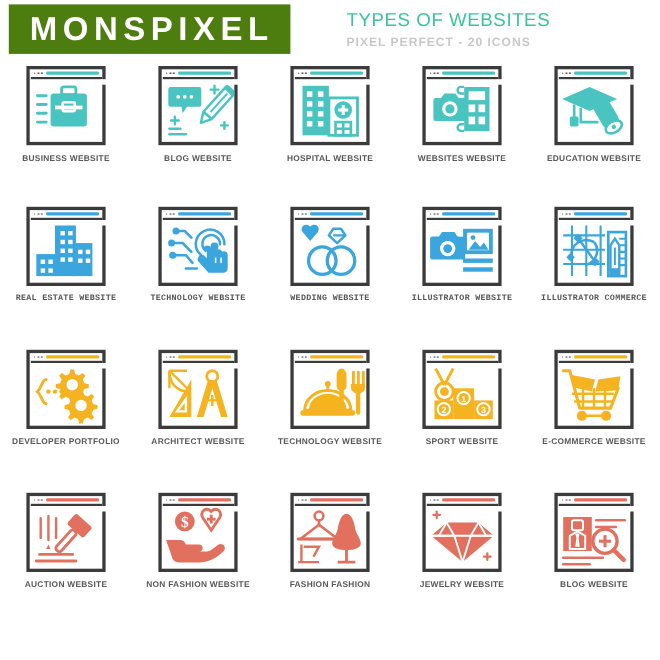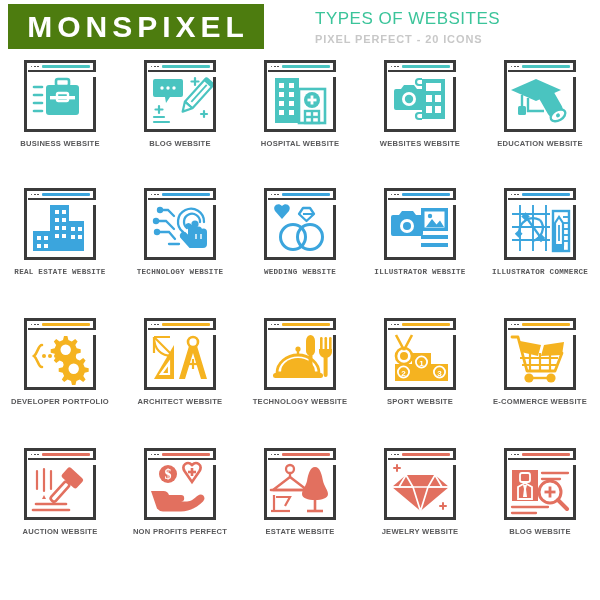--- a/index.html
+++ b/index.html
@@ -639,21 +639,21 @@
     <text x="20" y="18" font-family="Liberation Serif, serif" font-size="14" font-weight="bold" fill="#fff" text-anchor="middle">$</text>
     <path d="M44 4 c-4.5 -4.5 -11 0 -7.5 6 l7.5 11 l7.5 -11 c3.5 -6 -3 -10.5 -7.5 -6 z" fill="none" stroke="#e2705f" stroke-width="2.6"></path>
     <g fill="#e2705f">
                 <rect x="42.7" y="7" width="2.6" height="8"></rect>
                 <rect x="40" y="9.7" width="8" height="2.6"></rect>
               </g>
     <path d="M3 30 h12 a6 6 0 0 1 6 4 h12 a3.2 3.2 0 0 1 0 6.4 h-8 h14 c4 0 7 -3 11 -6 c4 -3 9 2 5 6 c-5 5 -13 10 -22 10 h-18 a8 8 0 0 1 -6 -3 z" fill="#e2705f"></path>
             </svg>
           </div>
         </div>
-        <div class="label">NON PROFITS PERFECT</div>
+        <div class="label">NON FASHION WEBSITE</div>
       </div>
       <div class="cell">
         <div class="frame">
           <div class="fr-out"></div>
           <div class="fr-bar">
             <span class="dots">
               <span class="dot"></span>
               <span class="dot"></span>
               <span class="dot"></span>
             </span>
@@ -668,21 +668,21 @@
     <line x1="3" y1="29" x2="41" y2="29" stroke="#e2705f" stroke-width="2.6" stroke-linecap="round"></line>
     <path d="M8 36 h14 l-5 9" fill="none" stroke="#e2705f" stroke-width="2.2"></path>
     <line x1="6" y1="34" x2="6" y2="50" stroke="#e2705f" stroke-width="2.2"></line>
     <line x1="3" y1="50" x2="22" y2="50" stroke="#e2705f" stroke-width="2.2"></line>
     <path d="M47 6 c-5 0 -7 8 -8 14 c-1 5 -5 9 -5 13 c0 4 6 6 13 6 c7 0 13 -2 13 -6 c0 -4 -4 -8 -5 -13 c-1 -6 -3 -14 -8 -14 z" fill="#e2705f"></path>
     <line x1="47" y1="39" x2="47" y2="50" stroke="#e2705f" stroke-width="2.6"></line>
     <line x1="39" y1="50" x2="55" y2="50" stroke="#e2705f" stroke-width="2.6"></line>
             </svg>
           </div>
         </div>
-        <div class="label">ESTATE WEBSITE</div>
+        <div class="label">FASHION FASHION</div>
       </div>
       <div class="cell">
         <div class="frame">
           <div class="fr-out"></div>
           <div class="fr-bar">
             <span class="dots">
               <span class="dot"></span>
               <span class="dot"></span>
               <span class="dot"></span>
             </span>

